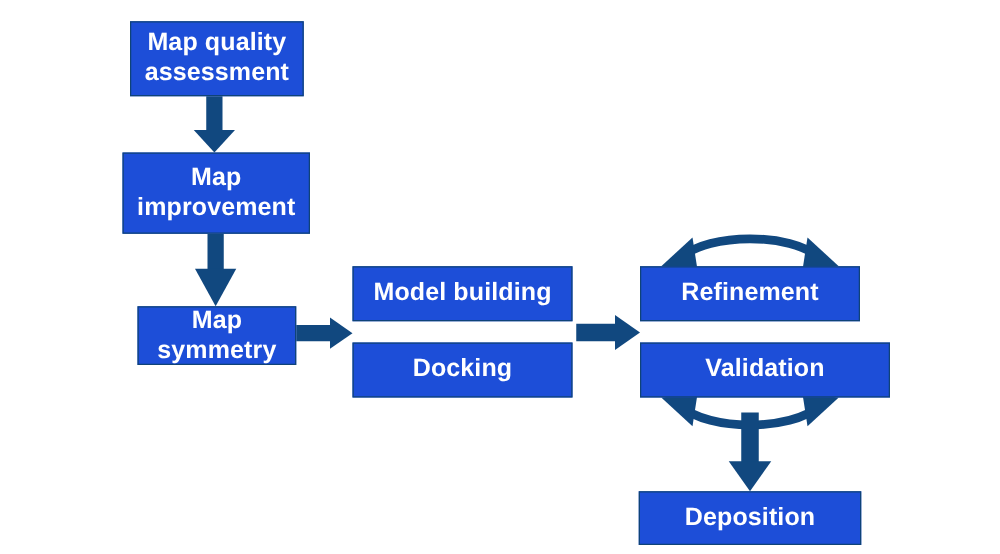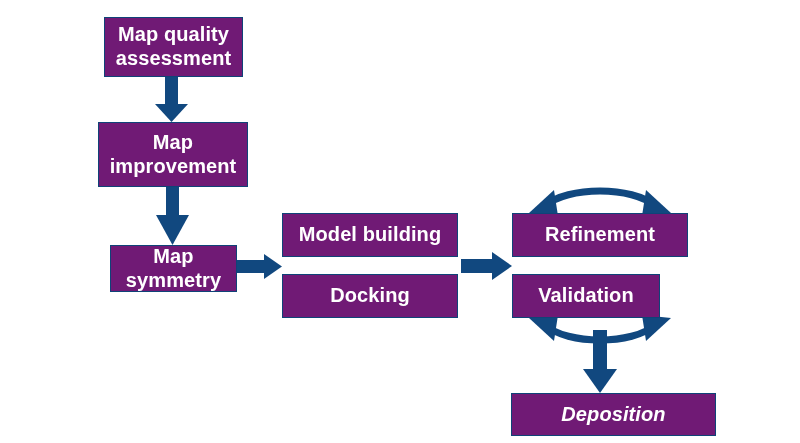--- a/index.html
+++ b/index.html
@@ -12,21 +12,21 @@
   }
   #canvas {
     position: relative;
     width: 800px;
     height: 443px;
     background: #ffffff;
     overflow: hidden;
   }
   .node {
     position: absolute;
-    background: #701a75;
+    background: #1d4ed8;
     color: #ffffff;
     display: flex;
     align-items: center;
     justify-content: center;
     text-align: center;
     font-size: 20px;
     font-weight: bold;
     line-height: 1.18;
     box-sizing: border-box;
     border: 1px solid #0f4378;
@@ -117,21 +117,21 @@
   </div>
 
   <div class="node" style="left:512px; top:213px; width:176px; height:44px;">
     <span class="node-label">Refinement</span>
   </div>
 
   <div class="node" style="left:282px; top:274px; width:176px; height:44px;">
     <span class="node-label">Docking</span>
   </div>
 
-  <div class="node" style="left:512px; top:274px; width:148px; height:44px;justify-content:center;">
+  <div class="node" style="left:512px; top:274px; width:200px; height:44px;justify-content:center;">
     <span class="node-label">Validation</span>
   </div>
 
-  <div class="node" style="left:511px; top:393px; width:205px; height:43px;font-style:italic;">
+  <div class="node" style="left:511px; top:393px; width:178px; height:43px;">
     <span class="node-label">Deposition</span>
   </div>
 
 </div>
 
 </body></html>

